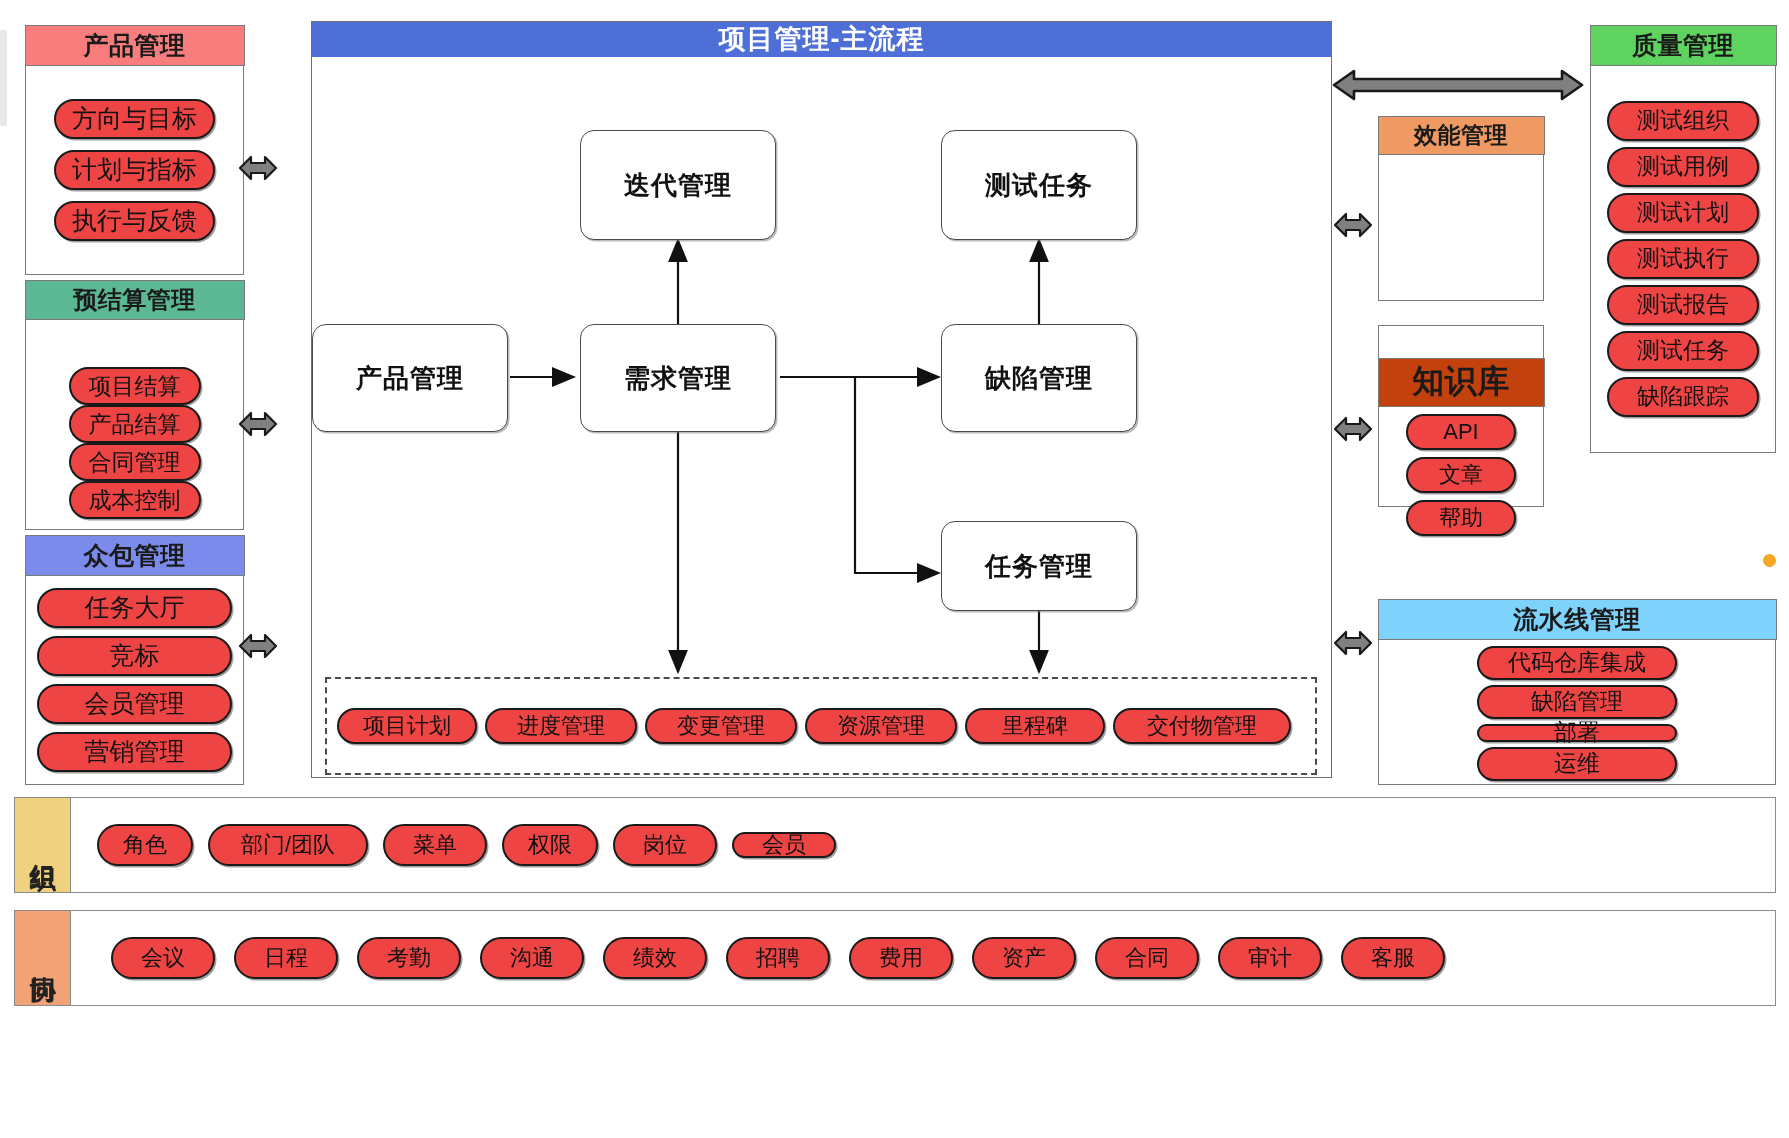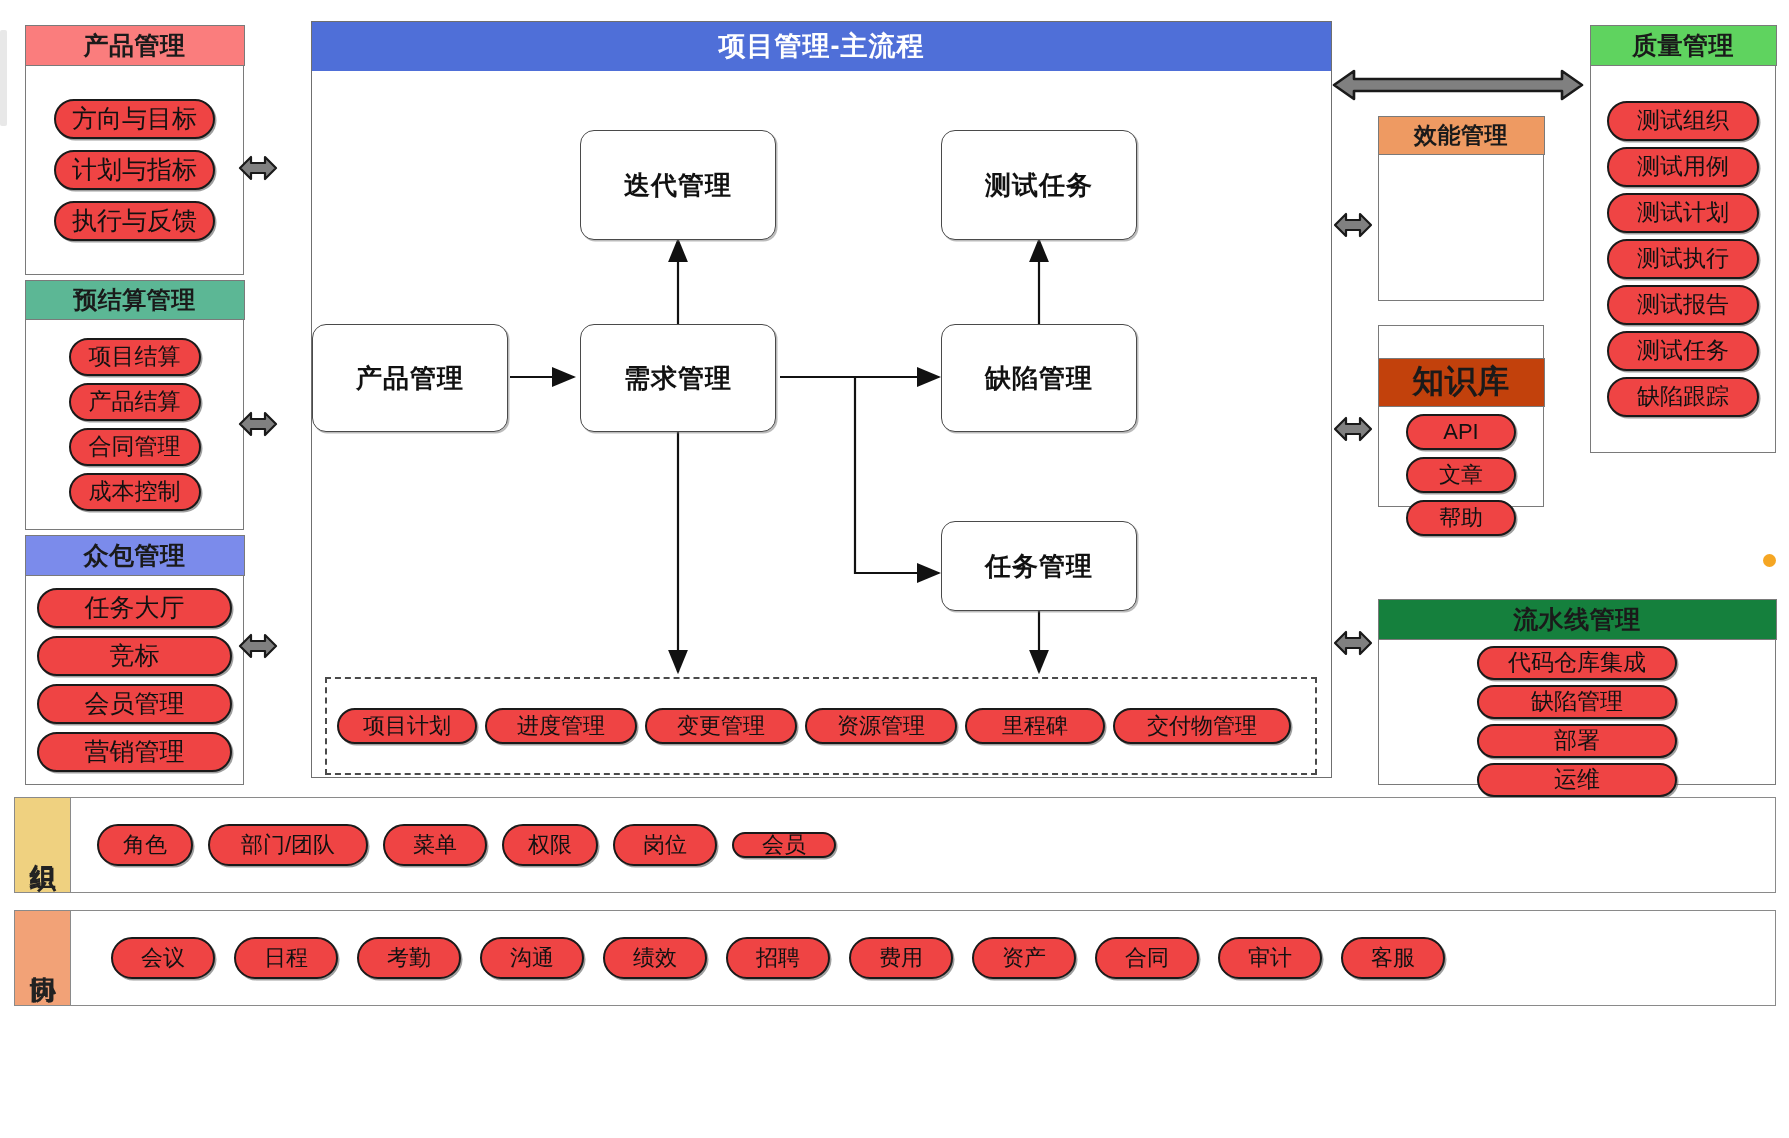--- a/index.html
+++ b/index.html
@@ -59,21 +59,21 @@
 
   
   #main-flow {
     position: absolute;
     left: 311px; top: 21px;
     width: 1021px; height: 757px;
     border: 1.5px solid #6f6f6f;
     background: #ffffff;
   }
   #main-flow-header {
-    height: 49px;
+    height: 35px;
     background: #4F6FD8;
     display: flex; align-items: center; justify-content: center;
     color: #ffffff; font-weight: bold; font-size: 27px;
     letter-spacing: 1px;
     border-bottom: 1px solid #4F6FD8;
   }
   .node {
     position: absolute;
     border: 1.6px solid #4a4a4a;
     border-radius: 14px;
@@ -142,21 +142,21 @@
     <div class="panel-header" style="background:#FA7D7D; font-size:25px;">产品管理</div>
     <div class="panel-body" style="gap:11px;">
       <div class="pill pill-lg">方向与目标</div>
       <div class="pill pill-lg">计划与指标</div>
       <div class="pill pill-lg">执行与反馈</div>
     </div>
   </div>
 
   <div class="panel" id="p-budget" style="left:25px; top:280px; width:219px; height:250px;">
     <div class="panel-header" style="background:#5CB795; font-size:24px;">预结算管理</div>
-    <div class="panel-body" style="gap:7px;">
+    <div class="panel-body" style="gap:0;justify-content:flex-end;">
       <div class="pill pill-md">项目结算</div>
       <div class="pill pill-md">产品结算</div>
       <div class="pill pill-md">合同管理</div>
       <div class="pill pill-md">成本控制</div>
     </div>
   </div>
 
   <div class="panel" id="p-crowd" style="left:25px; top:535px; width:219px; height:250px;">
     <div class="panel-header" style="background:#7B8BEB; font-size:25px;">众包管理</div>
     <div class="panel-body" style="gap:8px;">
@@ -257,25 +257,25 @@
       <div class="pill pill-md" style="width:152px; height:40px;">测试用例</div>
       <div class="pill pill-md" style="width:152px; height:40px;">测试计划</div>
       <div class="pill pill-md" style="width:152px; height:40px;">测试执行</div>
       <div class="pill pill-md" style="width:152px; height:40px;">测试报告</div>
       <div class="pill pill-md" style="width:152px; height:40px;">测试任务</div>
       <div class="pill pill-md" style="width:152px; height:40px;">缺陷跟踪</div>
     </div>
   </div>
 
   <div class="panel" id="p-pipeline" style="left:1378px; top:599px; width:398px; height:186px;">
-    <div class="panel-header" style="background:#15803d; font-size:25px;">流水线管理</div>
+    <div class="panel-header" style="background:#7dd3fc; font-size:25px;">流水线管理</div>
     <div class="panel-body" style="gap:5px; padding:6px;">
       <div class="pill pill-md" style="width:200px; height:34px;">代码仓库集成</div>
       <div class="pill pill-md" style="width:200px; height:34px;">缺陷管理</div>
-      <div class="pill pill-md" style="width:200px; height:34px;">部署</div>
+      <div class="pill pill-md" style="width:200px; height:18px;">部署</div>
       <div class="pill pill-md" style="width:200px; height:34px;">运维</div>
     </div>
   </div>
   <div class="orange-dot" style="left:1763px; top:554px;"></div>
 
   <div class="strip" style="left:14px; top:797px; width:1762px; height:96px;">
     <div class="strip-label" style="background:#EFD180;">组织</div>
     <div class="strip-items">
       <div class="pill pill-sm" style="width:96px; height:42px;">角色</div>
       <div class="pill pill-sm" style="width:160px; height:42px;">部门/团队</div>

